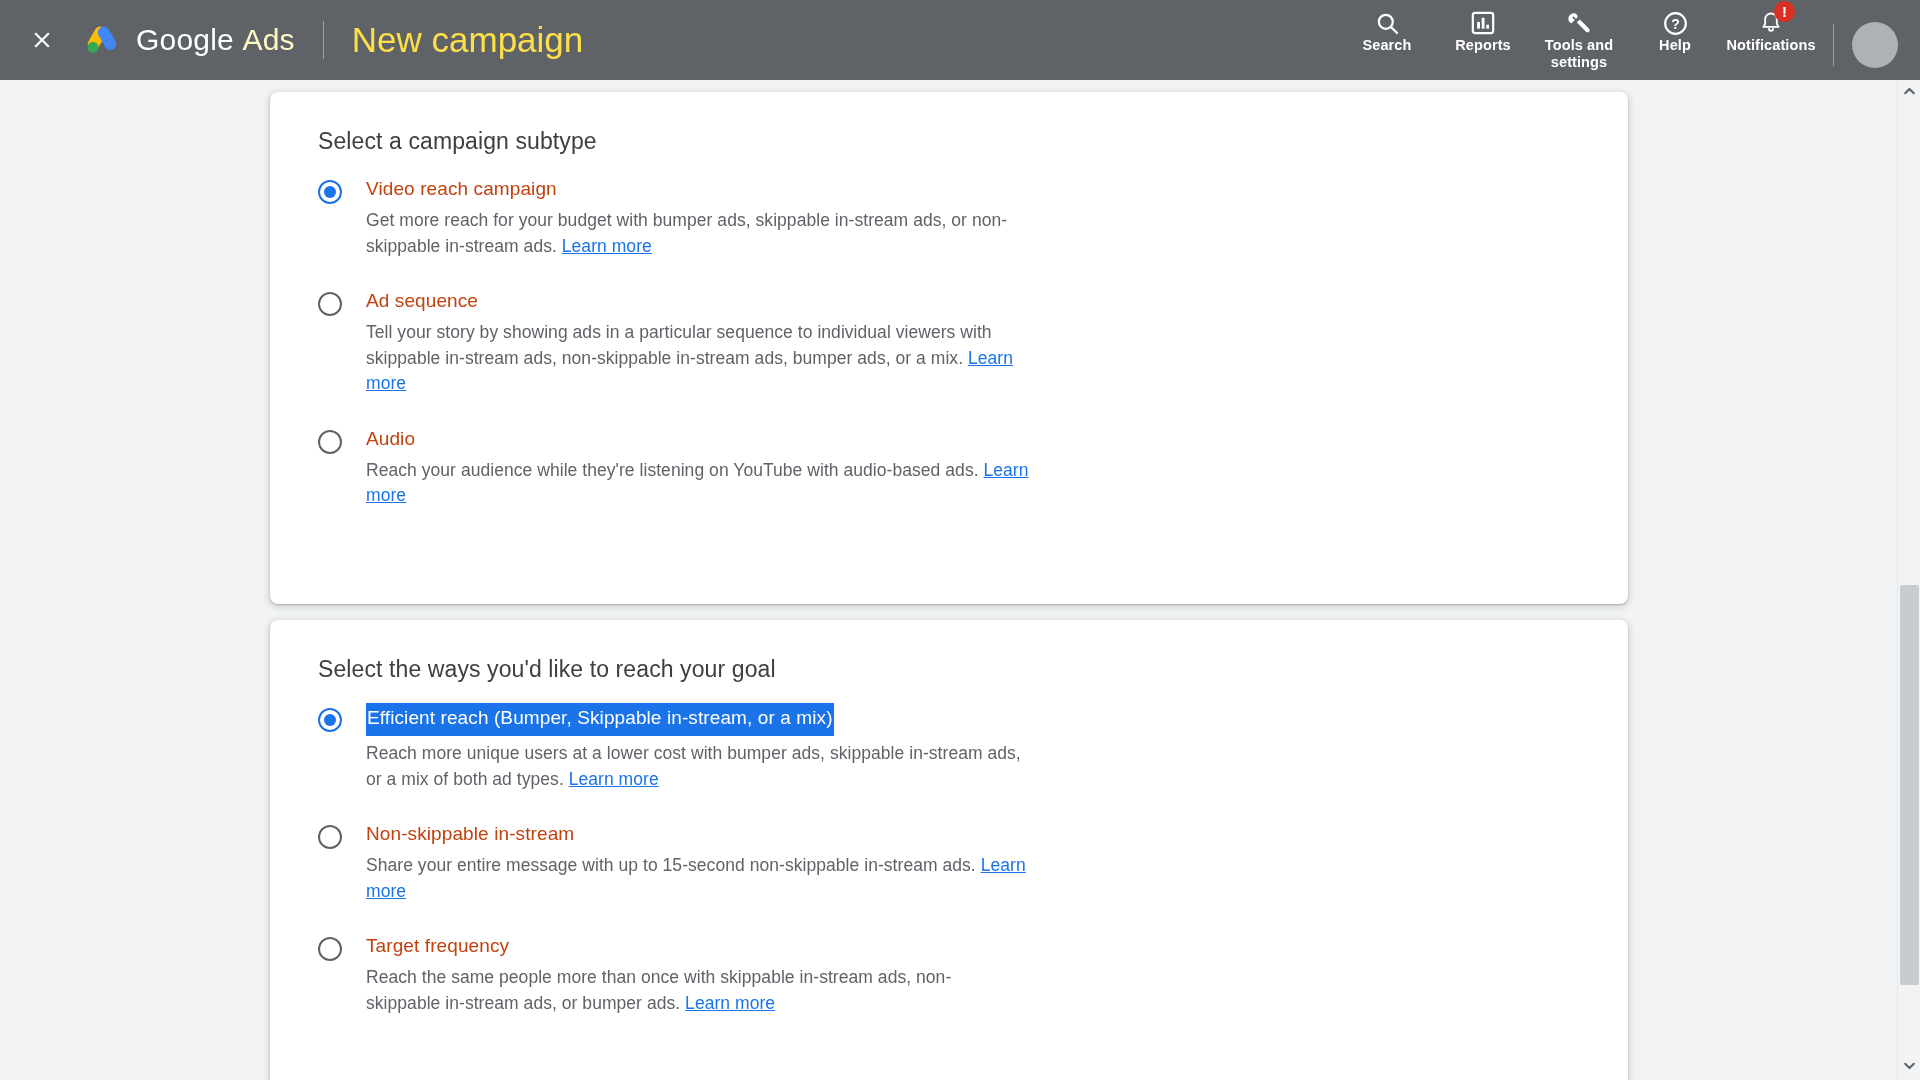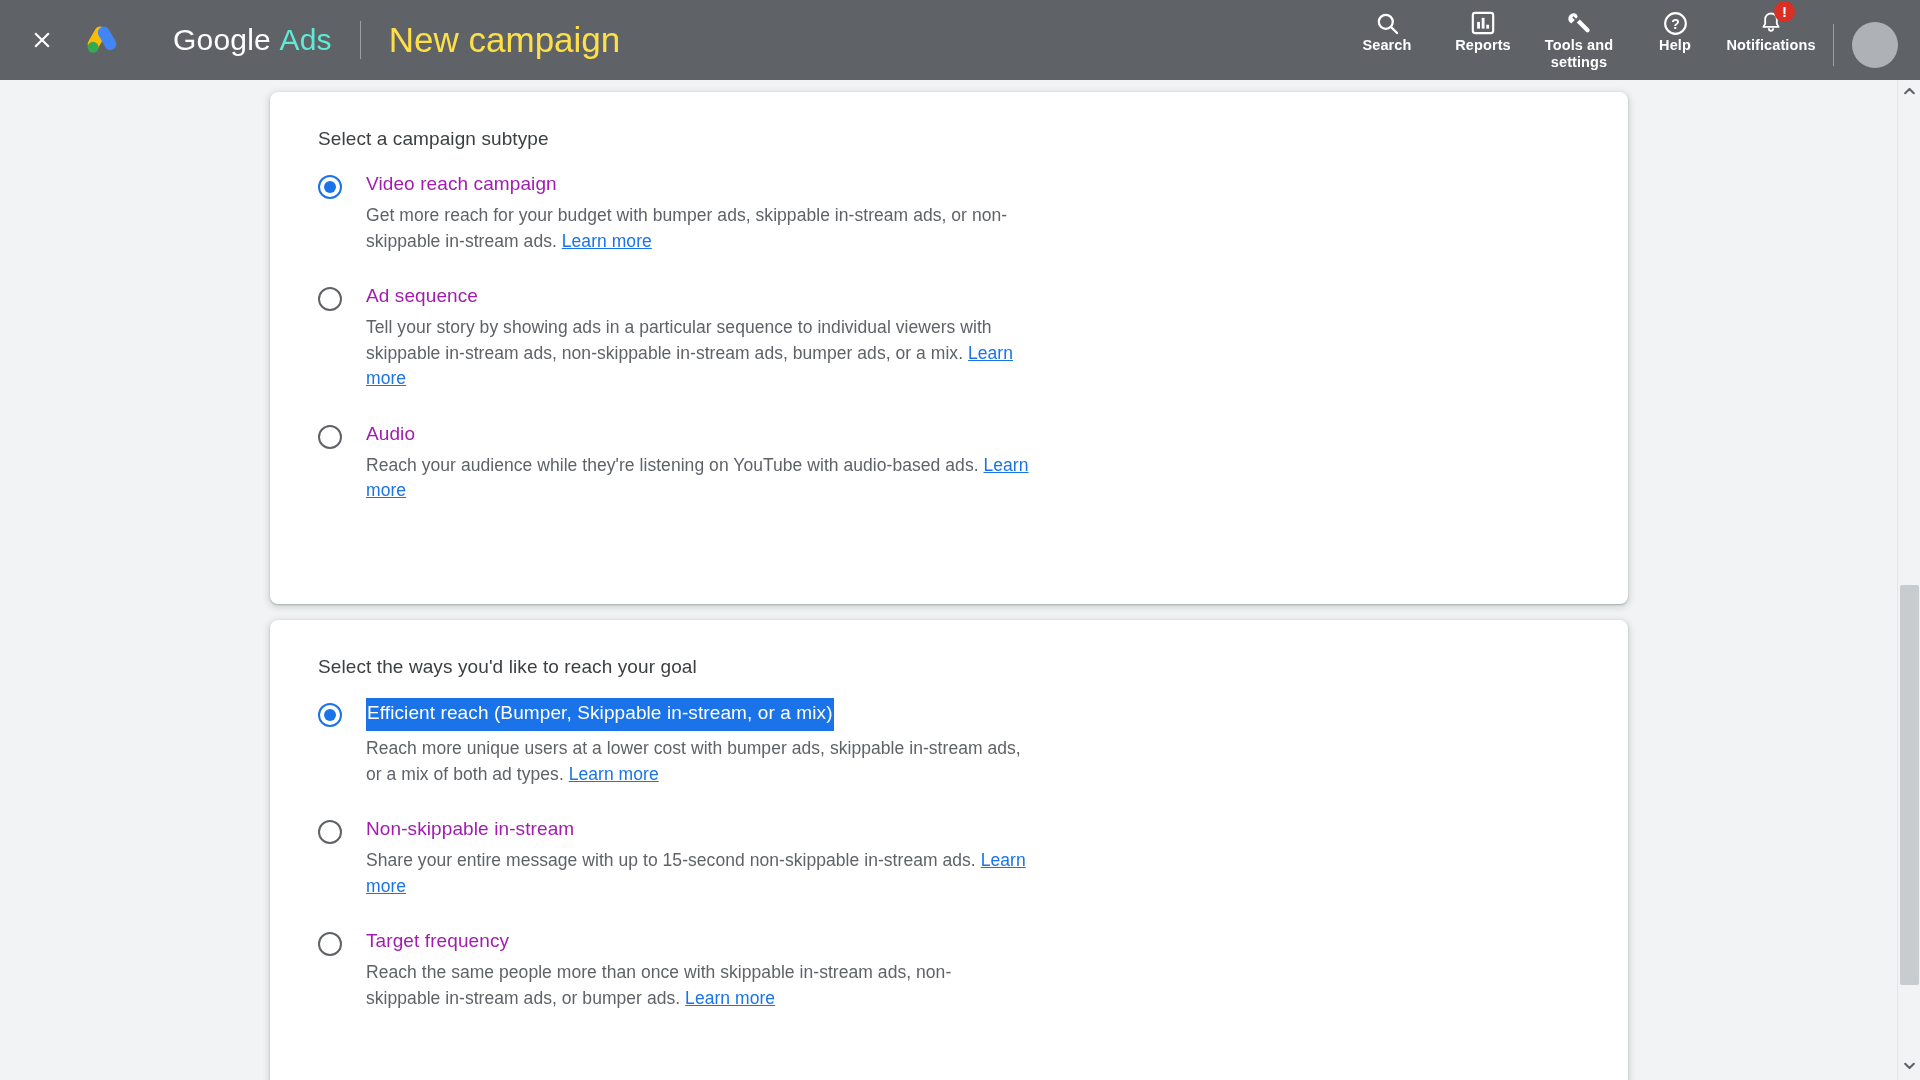--- a/index.html
+++ b/index.html
@@ -38,22 +38,22 @@
     margin-left: 16px;
     flex: 0 0 auto;
   }
   .ads-logo { width: 40px; height: 40px; display:block; margin-right: 14px;}
   .brand-text {
     font-size: 30px;
     color: #ffffff;
     letter-spacing: .2px;
     white-space: nowrap;
   }
-  .brand-text .g { font-weight: 400; margin-left: 37px; }
-  .brand-text .a { font-weight: 300; color:#5eead4; }
+  .brand-text .g { font-weight: 400; }
+  .brand-text .a { font-weight: 300; color:#fef9c3; }
 
   .divider-v {
     width: 1px;
     height: 38px;
     background: #9aa0a6;
     margin: 0 28px;
     flex: 0 0 auto;
   }
   .page-title {
     font-size: 35px;
@@ -138,21 +138,21 @@
     left: 270px;
     width: 1358px;
     background: #ffffff;
     border-radius: 8px;
     box-shadow: 0 1px 2px 0 rgba(60,64,67,.3), 0 2px 6px 2px rgba(60,64,67,.15);
   }
   #card-subtype { top: 12px;  height: 512px; }
   #card-goal    { top: 540px; height: 520px; }
 
   .card-heading {
-    font-size: 19px;
+    font-size: 23px;
     color: #3c4043;
     padding: 36px 0 0 48px;
     letter-spacing: .1px;
   }
 
   .options { padding: 18px 0 0 0; }
 
   .option {
     display: flex;
     padding: 0 0 0 48px;
@@ -182,21 +182,21 @@
     transform: translate(-50%,-50%);
     width: 12px; height: 12px;
     border-radius: 50%;
     background: #1a73e8;
   }
 
   .option-body { flex: 1 1 auto; padding-top: 2px; }
 
   .option-label {
     font-size: 19px;
-    color: #a21caf;
+    color: #c2410c;
     line-height: 28px;
     display: inline-block;
     letter-spacing: .1px;
   }
   .option-label.selected-text {
     background: #1a73e8;
     color: #ffffff;
     padding: 1px 1px 4px 1px;
   }
   .option-desc {

